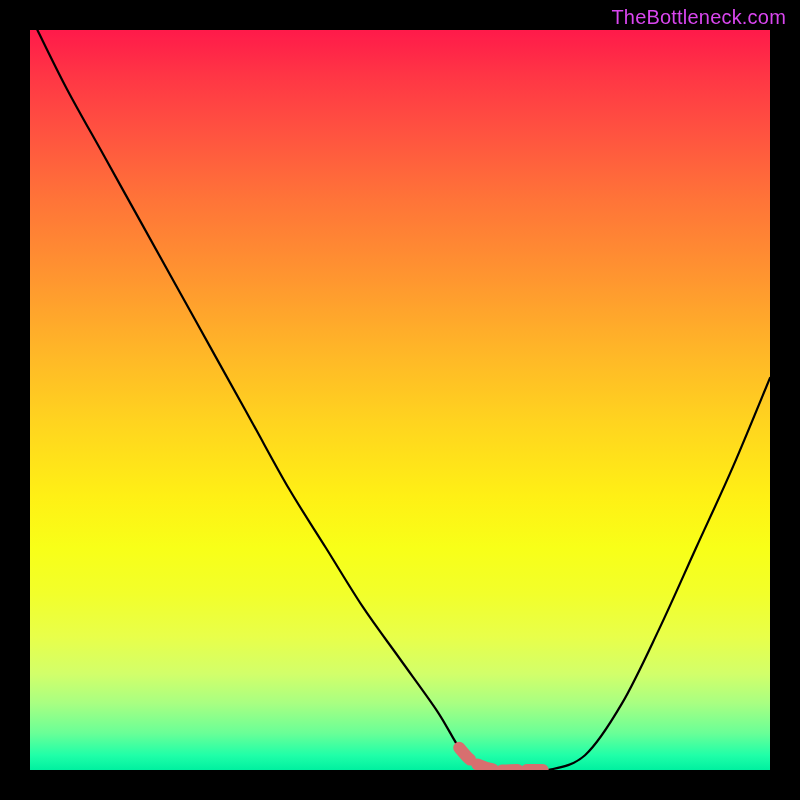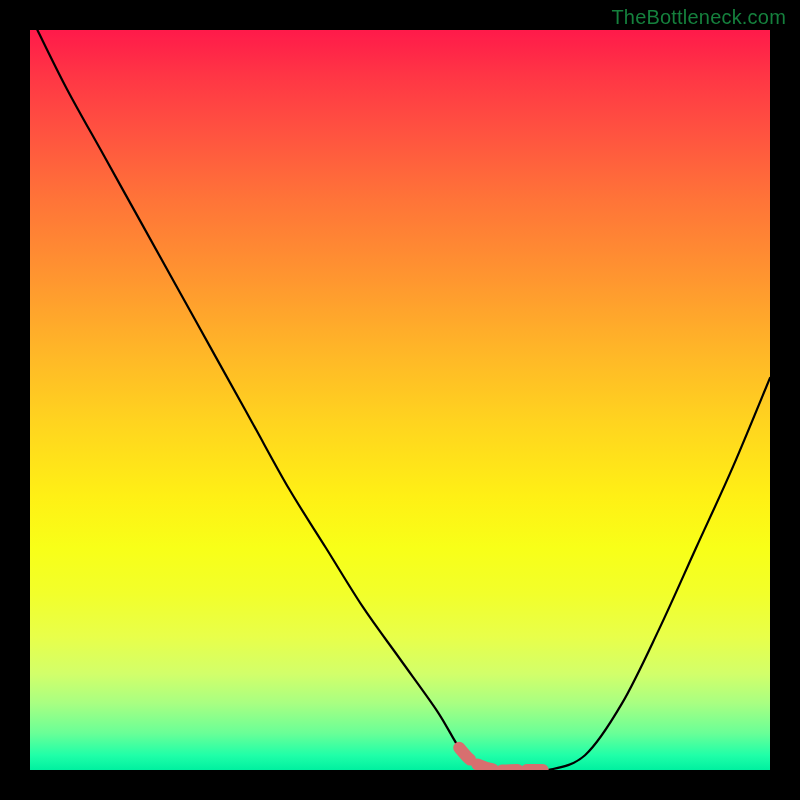--- a/index.html
+++ b/index.html
@@ -43,21 +43,21 @@
       #a8ff82 91%,
       #6aff97 95%,
       #20ffa8 98%,
       #00f0a0 100%
     );
   }
   .watermark {
     position: absolute;
     top: 6px;
     right: 14px;
-    color: #15803d;
+    color: #d946ef;
     font-size: 20px;
     font-weight: 500;
     letter-spacing: 0.2px;
     user-select: none;
   }
   svg.curves {
     position: absolute;
     inset: 0;
     width: 100%;
     height: 100%;

